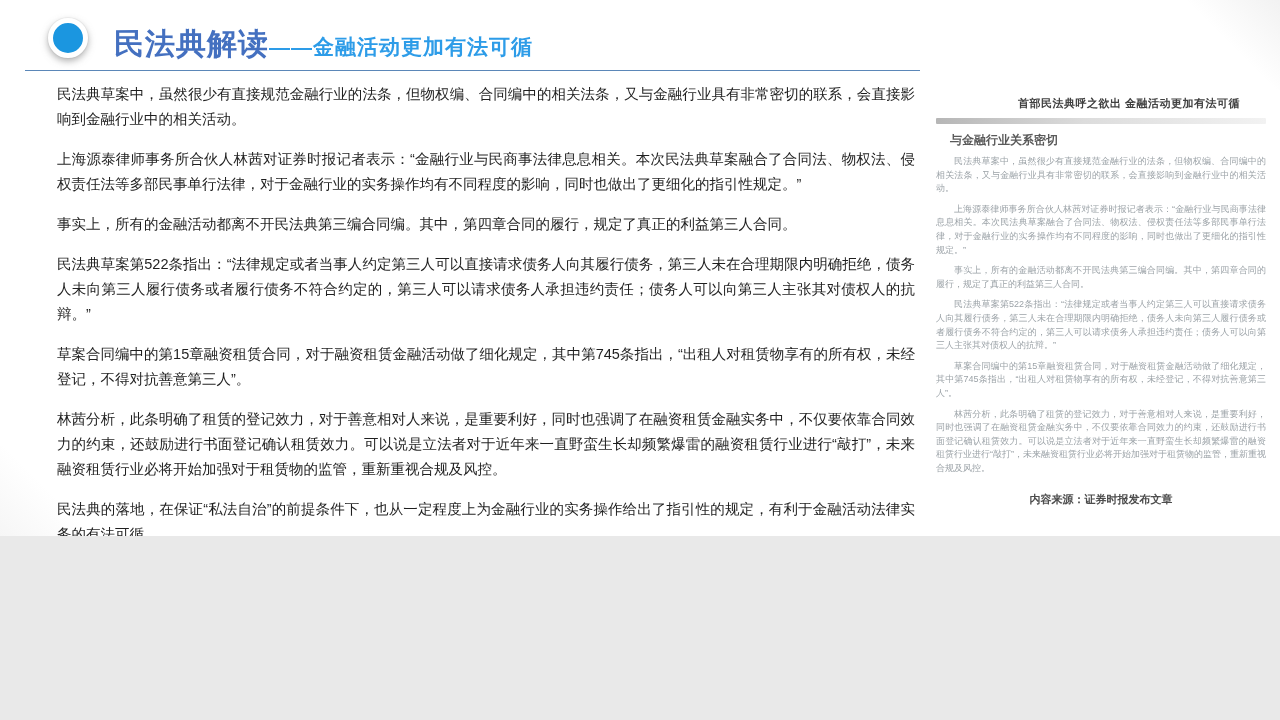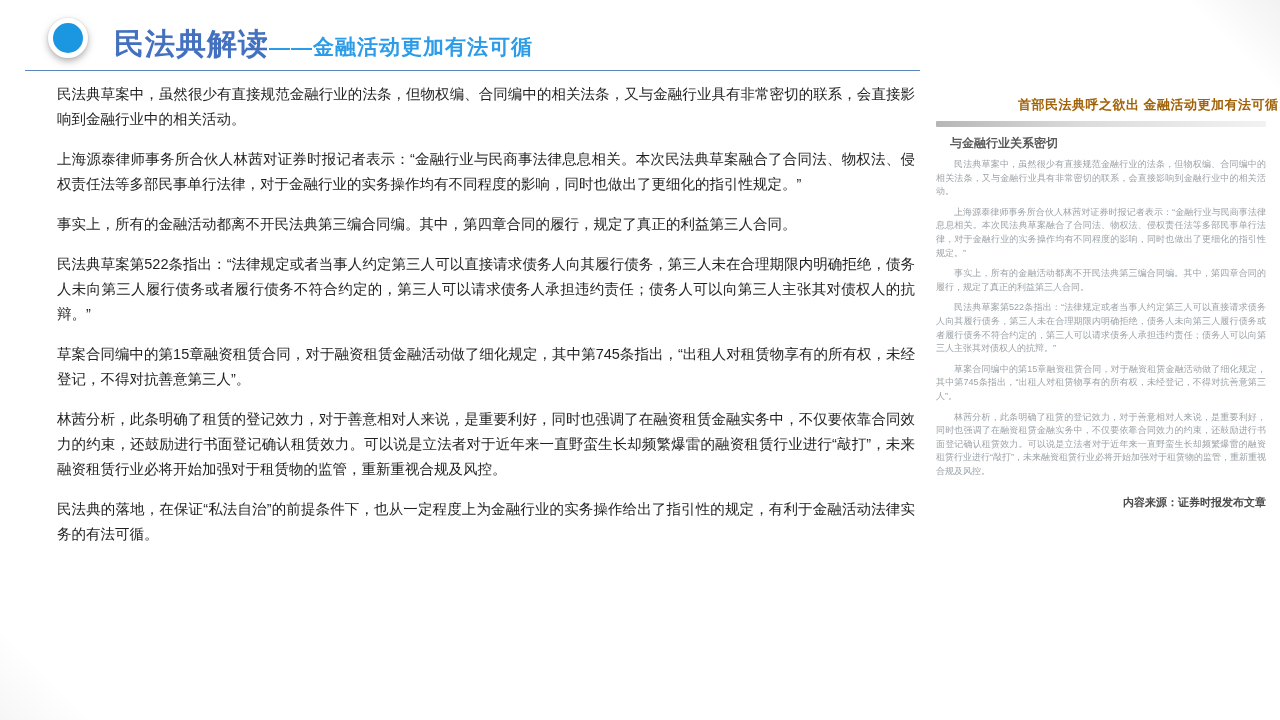--- a/index.html
+++ b/index.html
@@ -1,17 +1,17 @@
 <!DOCTYPE html>
 <html><head>
 <meta charset="utf-8">
 <style>
   html,body{margin:0;padding:0;background:#e9e9e9;}
   .slide{
-    position:relative;width:1280px;height:720px;background:#ffffff;overflow:hidden;
+    position:relative;width:1280px;height:536px;background:#ffffff;overflow:hidden;
     font-family:"Liberation Sans","DejaVu Sans",sans-serif;
   }
   
   .orb{
     position:absolute;left:48px;top:18px;width:30px;height:30px;border-radius:50%;
     background:#1b96e0;border:5px solid #ffffff;
     box-shadow:0 3px 7px rgba(110,110,110,.55), 0 0 0 1px rgba(0,0,0,.04);
   }
   .titles{position:absolute;left:114px;top:24px;white-space:nowrap;}
   .title-main{font-size:30px;font-weight:bold;color:#4470c0;letter-spacing:1px;}
@@ -26,33 +26,33 @@
   .body-text{
     position:absolute;left:57px;top:82px;width:858px;
     font-size:14.5px;line-height:25px;color:#1f1f1f;text-align:justify;
   }
   .body-text p{margin:0 0 15px 0;}
   
   .article{
     position:absolute;left:936px;top:96px;width:330px;color:#9ca3a8;
   }
   .art-headline{
-    font-size:13px;font-weight:bold;color:#a16207;white-space:nowrap;
-    margin:0 0 7px 82px;letter-spacing:.5px;text-align:center;
+    font-size:11px;font-weight:bold;color:#404040;white-space:nowrap;
+    margin:0 0 7px 82px;letter-spacing:.5px;
   }
   .art-divider{
     height:6px;width:100%;border-radius:1px;margin:0 0 8px 0;
     background:linear-gradient(to right,#b6b6b6 0%,#dcdcdc 45%,#f2f2f2 100%);
   }
   .art-section{font-size:12px;font-weight:bold;color:#5a5a5a;margin:0 0 6px 14px;}
   .art-p{
     font-size:9px;line-height:13.6px;margin:0 0 7px 0;text-align:justify;
     text-indent:2em;color:#9ca3a8;
   }
-  .art-caption{margin-top:16px;text-align:right;color:#4d4d4d;font-size:11px;line-height:16px;font-weight:bold;}
+  .art-caption{margin-top:16px;text-align:center;color:#4d4d4d;font-size:11px;line-height:16px;font-weight:bold;}
 </style>
 </head>
 <body>
 
 <div class="slide">
   <div class="corner-tr"></div>
   <div class="corner-bl"></div>
 
   <div>
     <div class="orb"></div>

